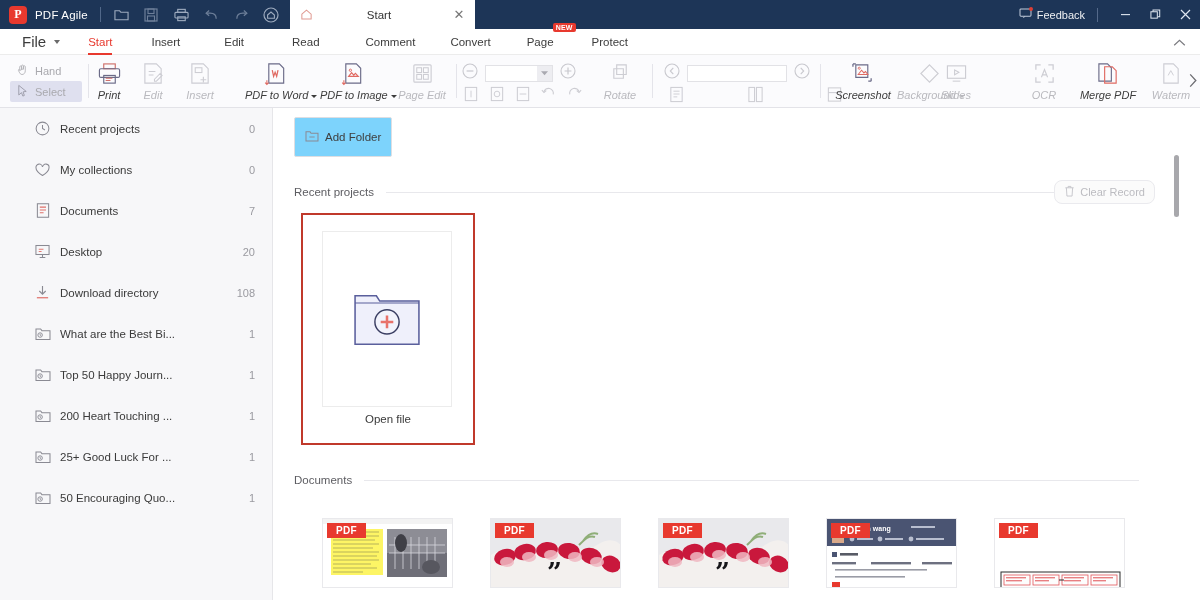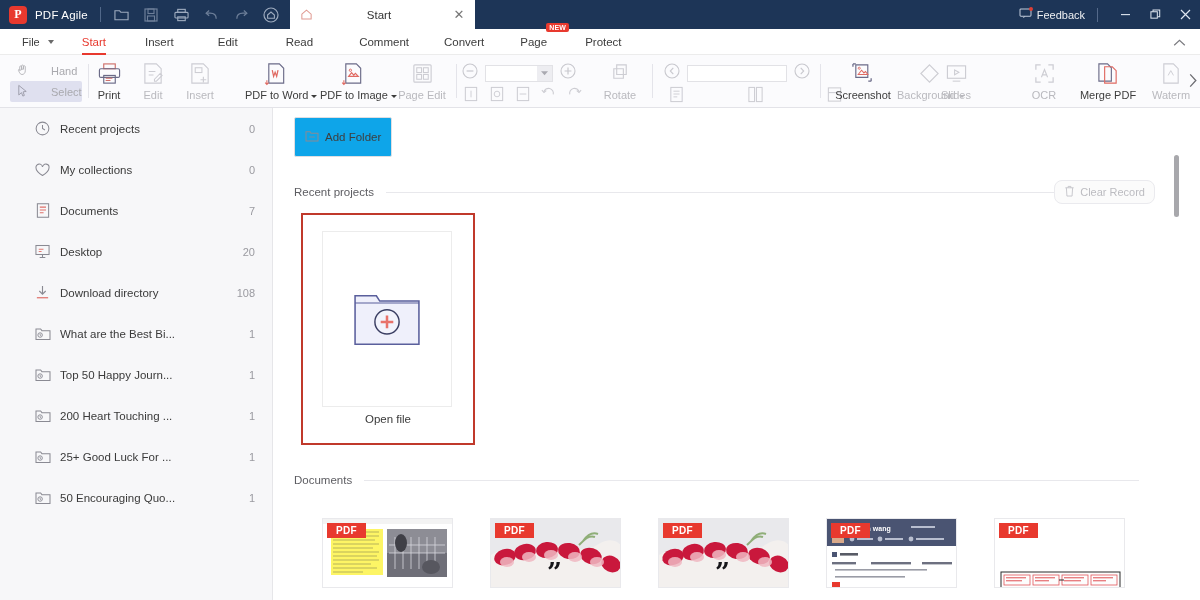--- a/index.html
+++ b/index.html
@@ -67,21 +67,21 @@
   }
 
   
   .menubar {
     position: absolute; left: 0; top: 29px; width: 1200px; height: 26px;
     background: #ffffff; display: flex; align-items: center;
     border-bottom: 1px solid #ececec;
   }
   .menu-file {
     display: flex; align-items: center; gap: 8px;
-    margin-left: 22px; font-size: 11px; color: #3c3c3c; justify-content: flex-end;
+    margin-left: 22px; font-size: 15px; color: #3c3c3c; justify-content: flex-end;
   }
   .caret-dn {
     width: 0; height: 0; border-left: 3.5px solid transparent;
     border-right: 3.5px solid transparent; border-top: 4px solid #6a6a6a;
   }
   .menu-item {
     font-size: 11.5px; color: #3c3c3c; position: relative;
     padding: 3px 0; white-space: nowrap;
   }
   .menu-item.active { color: #e8392e; }
@@ -100,32 +100,32 @@
 
   
   .ribbon {
     position: absolute; left: 0; top: 55px; width: 1200px; height: 53px;
     background: #fbfbfd; border-bottom: 1px solid #e3e3e8;
   }
   .rb-vsep { position:absolute; top: 9px; width:1px; height: 34px; background:#e4e4ea; }
 
   .toolmode { position: absolute; left: 10px; top: 5px; width: 72px; }
   .tm-row {
-    display: flex; align-items: center; gap: 22px; height: 21px;
+    display: flex; align-items: center; gap: 6px; height: 21px;
     padding: 0 6px; border-radius: 2px; font-size: 11px; color: #a9a9ae;
   }
   .tm-row.sel { background: #dfe0ef; }
 
   .rb-btn {
     position: absolute; top: 5px; width: 56px; text-align: center;
     font-size: 11px; color: #3c3c3c;
   }
   .rb-btn.dim { color: #b9b9be; }
   .rb-ico { height: 27px; display: flex; align-items: center; justify-content: center; }
-  .rb-lbl { margin-top: 2px; white-space: nowrap; }
+  .rb-lbl { margin-top: 2px; white-space: nowrap; font-style: italic; }
   .lbl-caret {
     display: inline-block; width: 0; height: 0; margin-left: 3px;
     border-left: 3px solid transparent; border-right: 3px solid transparent;
     border-top: 3.5px solid currentColor; vertical-align: middle;
   }
 
   .zoom-input {
     width: 68px; height: 17px; background: #fff; border: 1px solid #e2e2e6;
     display: flex; align-items: center; justify-content: flex-end;
   }
@@ -163,21 +163,21 @@
   .si-count { color: #9a9aa0; font-size: 11px; }
 
   
   .content {
     position: absolute; left: 274px; top: 108px; width: 926px; height: 492px;
     background: #ffffff;
   }
   .addfolder {
     position: absolute; left: 20px; top: 9px; height: 40px;
     display: flex; align-items: center; gap: 6px; padding: 16px 10px;
-    border: 1px solid #dedee2; border-radius: 2px; background: #0ea5e9;
+    border: 1px solid #dedee2; border-radius: 2px; background: #7dd3fc;
     font-size: 11.5px; color: #3e3e3e;
   }
   .searchbox {
     position: absolute; right: 12px; top: 8px; width: 180px; height: 26px;
     border: 1px solid #e4e4e8; border-radius: 2px; background: #fff;
     display: flex; align-items: center; gap: 7px; padding: 0 9px;
   }
   .search-ph { font-size: 11px; color: #b8b8bd; }
 
   .sec-head {

